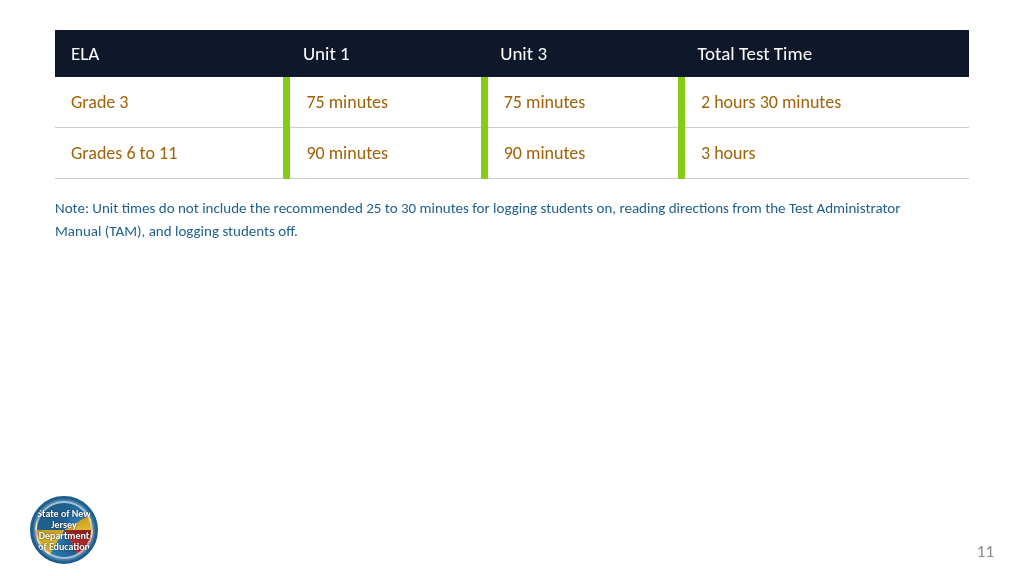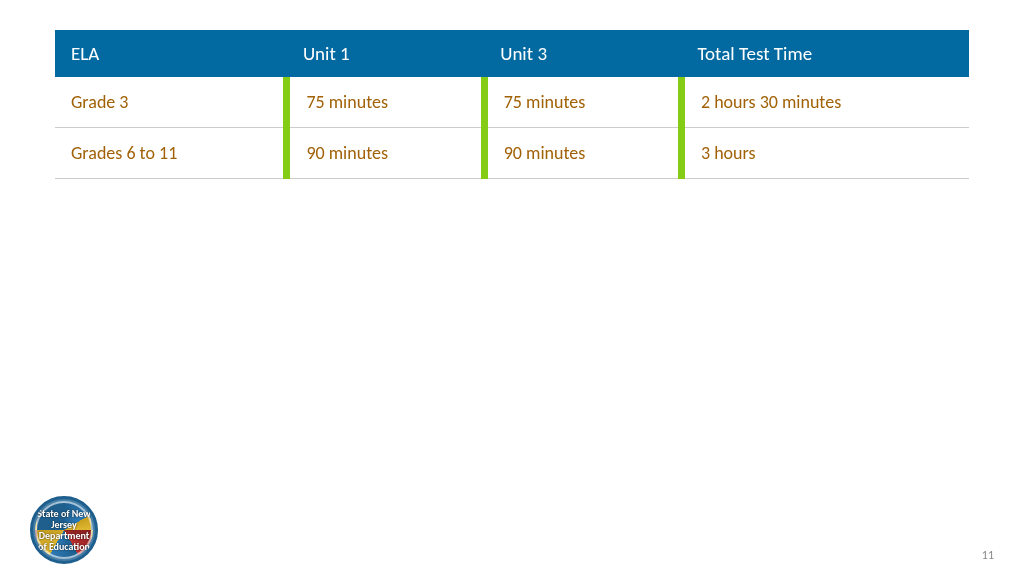--- a/index.html
+++ b/index.html
@@ -28,21 +28,21 @@
       letter-spacing: -0.3px;
     }
 
     table {
       width: 100%;
       border-collapse: collapse;
       font-size: 18px;
     }
 
     thead tr {
-      background-color: #0369a1;
+      background-color: #0f172a;
       color: #ffffff;
     }
 
     thead th {
       padding: 12px 16px;
       text-align: left;
       font-weight: 500;
       font-size: 19px;
     }
 
@@ -70,21 +70,21 @@
       color: #1e5f8e;
       font-weight: 500;
       line-height: 1.5;
       max-width: 870px;
     }
 
     .page-number {
       position: absolute;
       bottom: 14px;
       right: 30px;
-      font-size: 12px;
+      font-size: 17px;
       color: #888888;
     }
 
     .seal {
       position: absolute;
       bottom: 12px;
       left: 30px;
       width: 68px;
       height: 68px;
     }
@@ -158,20 +158,21 @@
       </tr>
       <tr>
         <td>Grades 6 to 11</td>
         <td>90 minutes</td>
         <td>90 minutes</td>
         <td>3 hours</td>
       </tr>
     </tbody>
   </table>
 
+  <p class="note">Note: Unit times do not include the recommended 25 to 30 minutes for logging students on, reading directions from the Test Administrator Manual (TAM), and logging students off.</p>
 
   <div class="seal">
     <div class="seal-circle">
       <div class="seal-inner">
         <span class="seal-text">State of New Jersey Department of Education</span>
       </div>
     </div>
   </div>
 
   <span class="page-number">11</span>

